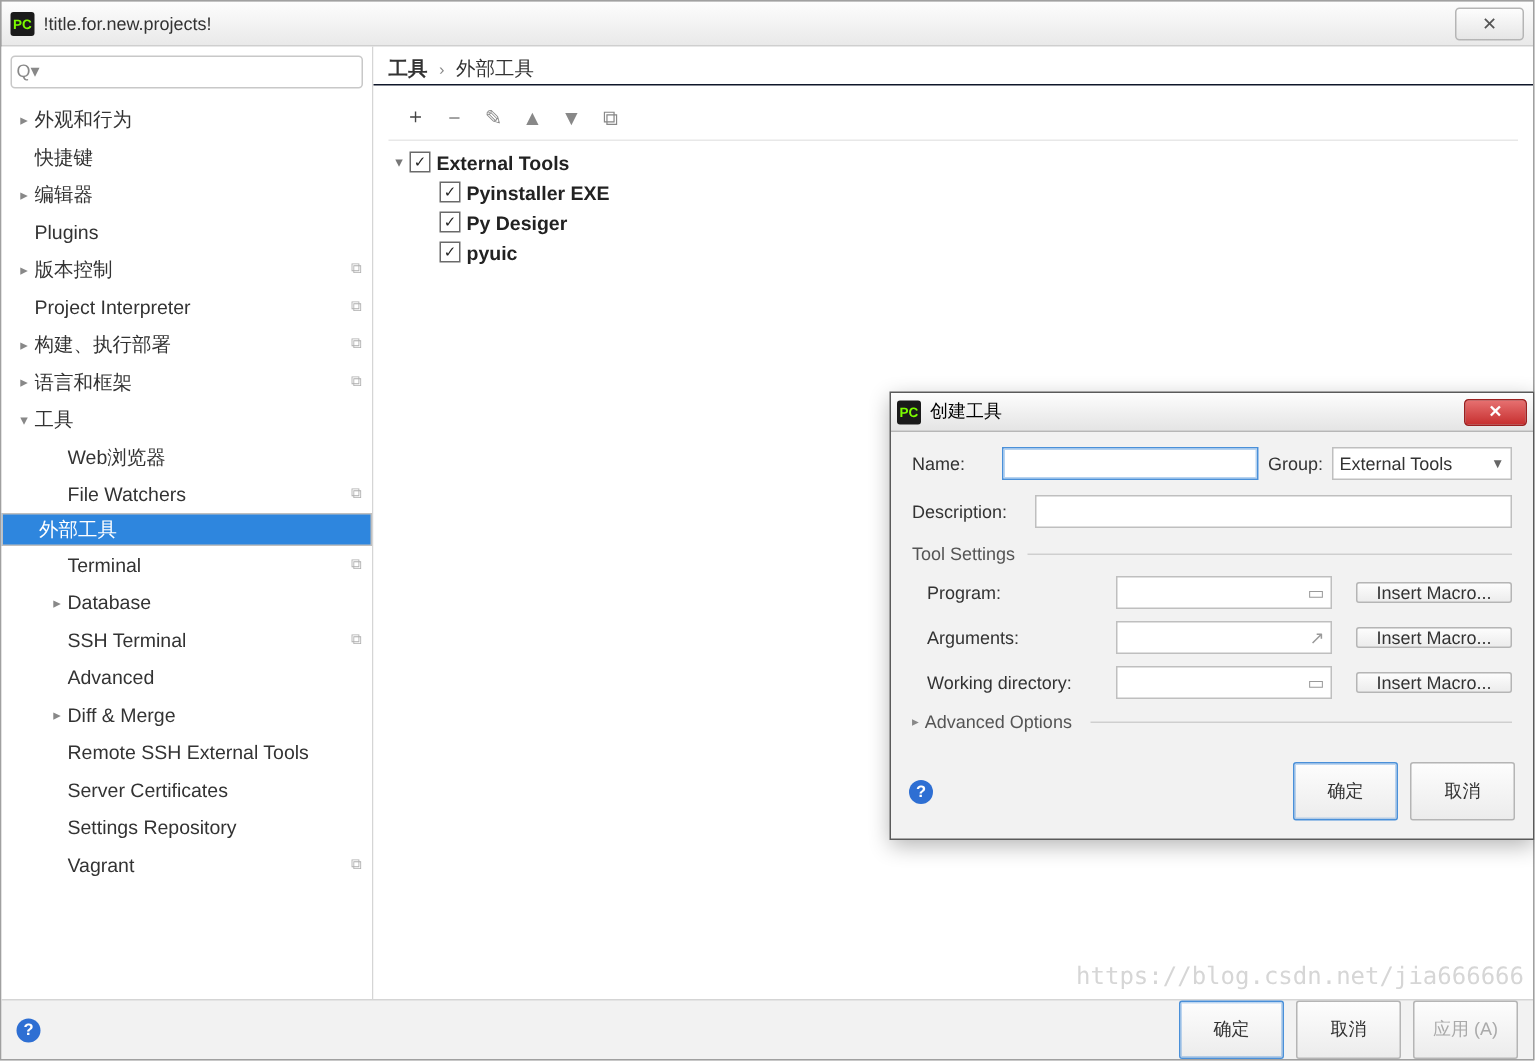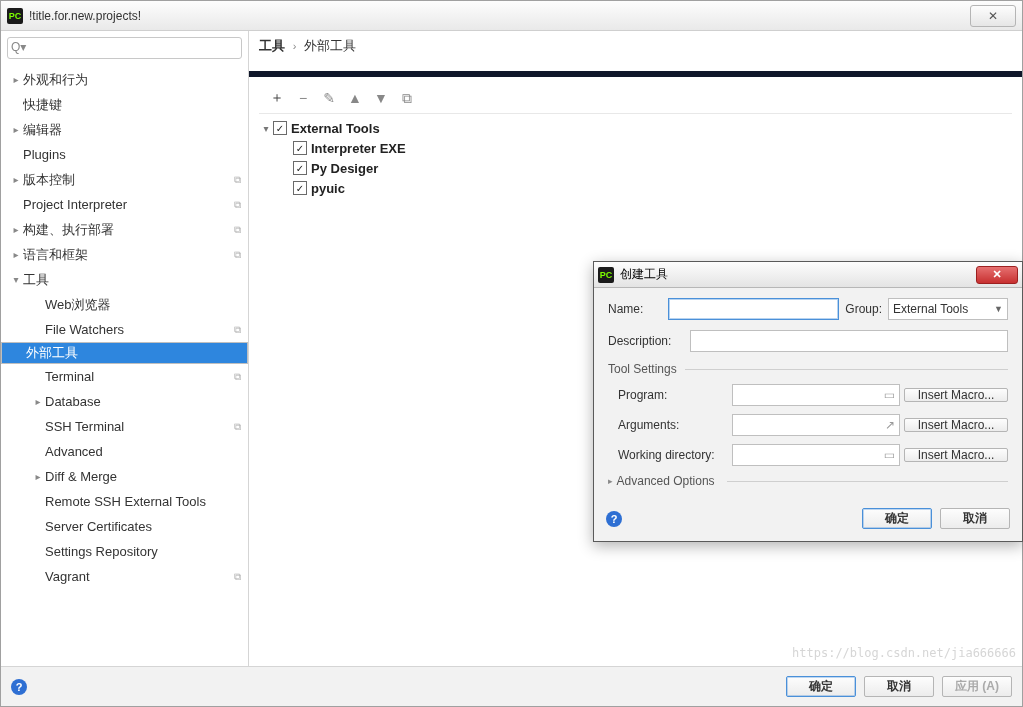--- a/index.html
+++ b/index.html
@@ -19,64 +19,64 @@
   .node .chev { width:14px; color:#888; font-size:10px; text-align:center; }
   .node .lbl { flex:1; white-space:nowrap; overflow:hidden; text-overflow:ellipsis; }
   .node .arr { width:14px; color:#b0b0b0; font-size:10px; }
   .node.bold .lbl { font-weight:normal; }
   .node.sel { background:#2e86de; color:#fff; }
   .node.sel .chev, .node.sel .arr { color:#fff; }
   .d0 { padding-left:8px; }
   .d1 { padding-left:30px; }
 
   .main { flex:1; display:flex; flex-direction:column; background:#fff; position:relative; }
-  .crumbs { height:46px; padding:6px 10px 12px 10px; font-size:13px; color:#333; border-bottom:6px solid #0f172a; }
+  .crumbs { height:26px; padding:6px 10px 12px 10px; font-size:13px; color:#333; border-bottom:1px solid #0f172a; }
   .crumbs .sep { color:#888; margin:0 4px; font-size:11px; }
   .toolbar { display:flex; align-items:center; gap:10px; padding:6px 10px; color:#888; font-size:14px; border-bottom:1px solid #e8e8e8; margin:6px 10px 0 10px; }
   .toolbar span { display:inline-flex; width:16px; justify-content:center; }
   .toolbar .enabled { color:#444; }
   .list { padding:4px 10px; font-size:13px; color:#222; }
   .list .row { display:flex; align-items:center; height:20px; }
   .list .chv { width:14px; color:#777; font-size:10px; text-align:center; }
   .list .cb { width:14px; height:14px; border:1px solid #6a6a6a; margin-right:4px; display:inline-flex; align-items:center; justify-content:center; font-size:10px; color:#222; background:#fff; }
   .list .rootlbl { font-weight:bold; }
   .list .child { padding-left:34px; }
 
   .footer { height:40px; border-top:1px solid #d5d5d5; display:flex; align-items:center; padding:0 10px; gap:8px; background:#f2f2f2; }
   .footer .help { width:16px; height:16px; border-radius:50%; background:#2e6fd3; color:#fff; font-size:11px; display:flex; align-items:center; justify-content:center; font-weight:bold; }
-  .btn { min-width:70px; height:21px; border:1px solid #b5b5b5; background:linear-gradient(#fdfdfd,#ececec); font-size:12px; color:#333; border-radius:2px; display:flex; align-items:center; justify-content:center; padding:0 12px;font-weight:bold; }
+  .btn { min-width:70px; height:39px; border:1px solid #b5b5b5; background:linear-gradient(#fdfdfd,#ececec); font-size:12px; color:#333; border-radius:2px; display:flex; align-items:center; justify-content:center; padding:0 12px; }
   .btn.def { border-color:#4a90d9; box-shadow:0 0 0 1px rgba(74,144,217,.35) inset; }
   .footer .spacer { flex:1; }
   .footer .disabled { color:#aaa; }
 
   
   .modal { position:absolute; left:344px; top:230px; width:430px; background:#f2f2f2; border:1px solid #5a5a5a; box-shadow:0 4px 14px rgba(0,0,0,.3); }
   .modal .m-titlebar { height:26px; background:linear-gradient(#fdfdfd,#e4e4e4); display:flex; align-items:center; padding:0 4px; border-bottom:1px solid #b7b7b7; font-size:12px; }
   .m-titlebar .tb-icon { width:16px; height:16px; background:#1a1a1a; color:#7cfc00; font-size:9px; font-weight:bold; display:flex; align-items:center; justify-content:center; margin-right:6px; border-radius:2px; }
   .m-titlebar .xbtn { margin-left:auto; width:42px; height:18px; background:linear-gradient(#e67070,#c73030); border:1px solid #9c2020; border-radius:3px; color:#fff; display:flex; align-items:center; justify-content:center; font-size:11px; font-weight:bold; }
   .m-body { padding:10px 14px 6px 14px; font-size:12px; color:#333; }
   .frow { display:flex; align-items:center; margin-bottom:10px; gap:6px; }
   .frow label { white-space:nowrap; }
   .tin { height:22px; border:1px solid #bfbfbf; background:#fff; flex:1; padding:0 4px; font-size:12px; }
   .tin.focus { border-color:#4a90d9; box-shadow:0 0 0 1px rgba(74,144,217,.4) inset; }
   .sel { height:22px; border:1px solid #bfbfbf; background:#fff; padding:0 4px; display:flex; align-items:center; justify-content:space-between; gap:6px; min-width:120px; }
   .sel .dd { color:#666; font-size:9px; }
   .section-title { font-size:12px; color:#555; display:flex; align-items:center; margin:4px 0 8px 0; }
   .section-title::after { content:""; flex:1; height:1px; background:#cfcfcf; margin-left:8px; }
-  .grow { display:grid; grid-template-columns:120px 1fr 104px; gap:4px; align-items:center; margin-bottom:8px; }
+  .grow { display:grid; grid-template-columns:120px 1fr 104px; gap:16px; align-items:center; margin-bottom:8px; }
   .grow .pin { height:22px; border:1px solid #bfbfbf; background:#fff; display:flex; align-items:center; justify-content:flex-end; padding:0 4px; color:#9a9a9a; font-size:12px; }
   .mbtn { height:14px; border:1px solid #b5b5b5; background:linear-gradient(#fdfdfd,#ececec); font-size:12px; color:#333; border-radius:2px; display:flex; align-items:center; justify-content:center; padding:0 6px; white-space:nowrap; }
   .adv { display:flex; align-items:center; gap:4px; color:#555; margin:6px 0 10px 0; }
   .adv .tri { font-size:9px; color:#888; }
   .adv::after { content:""; flex:1; height:1px; background:#cfcfcf; margin-left:8px; }
   .m-footer { display:flex; align-items:center; padding:4px 12px 12px 12px; gap:8px; }
   .m-footer .help { width:16px; height:16px; border-radius:50%; background:#2e6fd3; color:#fff; font-size:11px; display:flex; align-items:center; justify-content:center; font-weight:bold; }
   .m-footer .spacer { flex:1; }
 
-  .watermark { position:absolute; right:6px; bottom:6px; color:#d6d6d6; font-size:12px; font-family:monospace; pointer-events:none; }
+  .watermark { position:absolute; right:6px; bottom:6px; color:#d6d6d6; font-size:16px; font-family:monospace; pointer-events:none; }
 </style>
 </head>
 <body>
 
 <div class="window">
   <div class="titlebar">
     <div class="tb-icon">PC</div>
     <span>!title.for.new.projects!</span>
     <div class="close">
         <span>✕</span>
@@ -216,21 +216,21 @@
         </div>
         <div class="list">
           <div class="row">
             <span class="chv">▾</span>
             <span class="cb">✓</span>
             <span class="rootlbl">External Tools</span>
           </div>
           <div id="tool-items">
               <div class="row child">
                 <span class="cb">✓</span>
-                <span style="font-weight: bold;">Interpreter EXE</span>
+                <span style="font-weight: bold;">Pyinstaller EXE</span>
               </div>
               <div class="row child">
                 <span class="cb">✓</span>
                 <span style="font-weight: bold;">Py Desiger</span>
               </div>
               <div class="row child">
                 <span class="cb">✓</span>
                 <span style="font-weight: bold;">pyuic</span>
               </div>
             </div>

